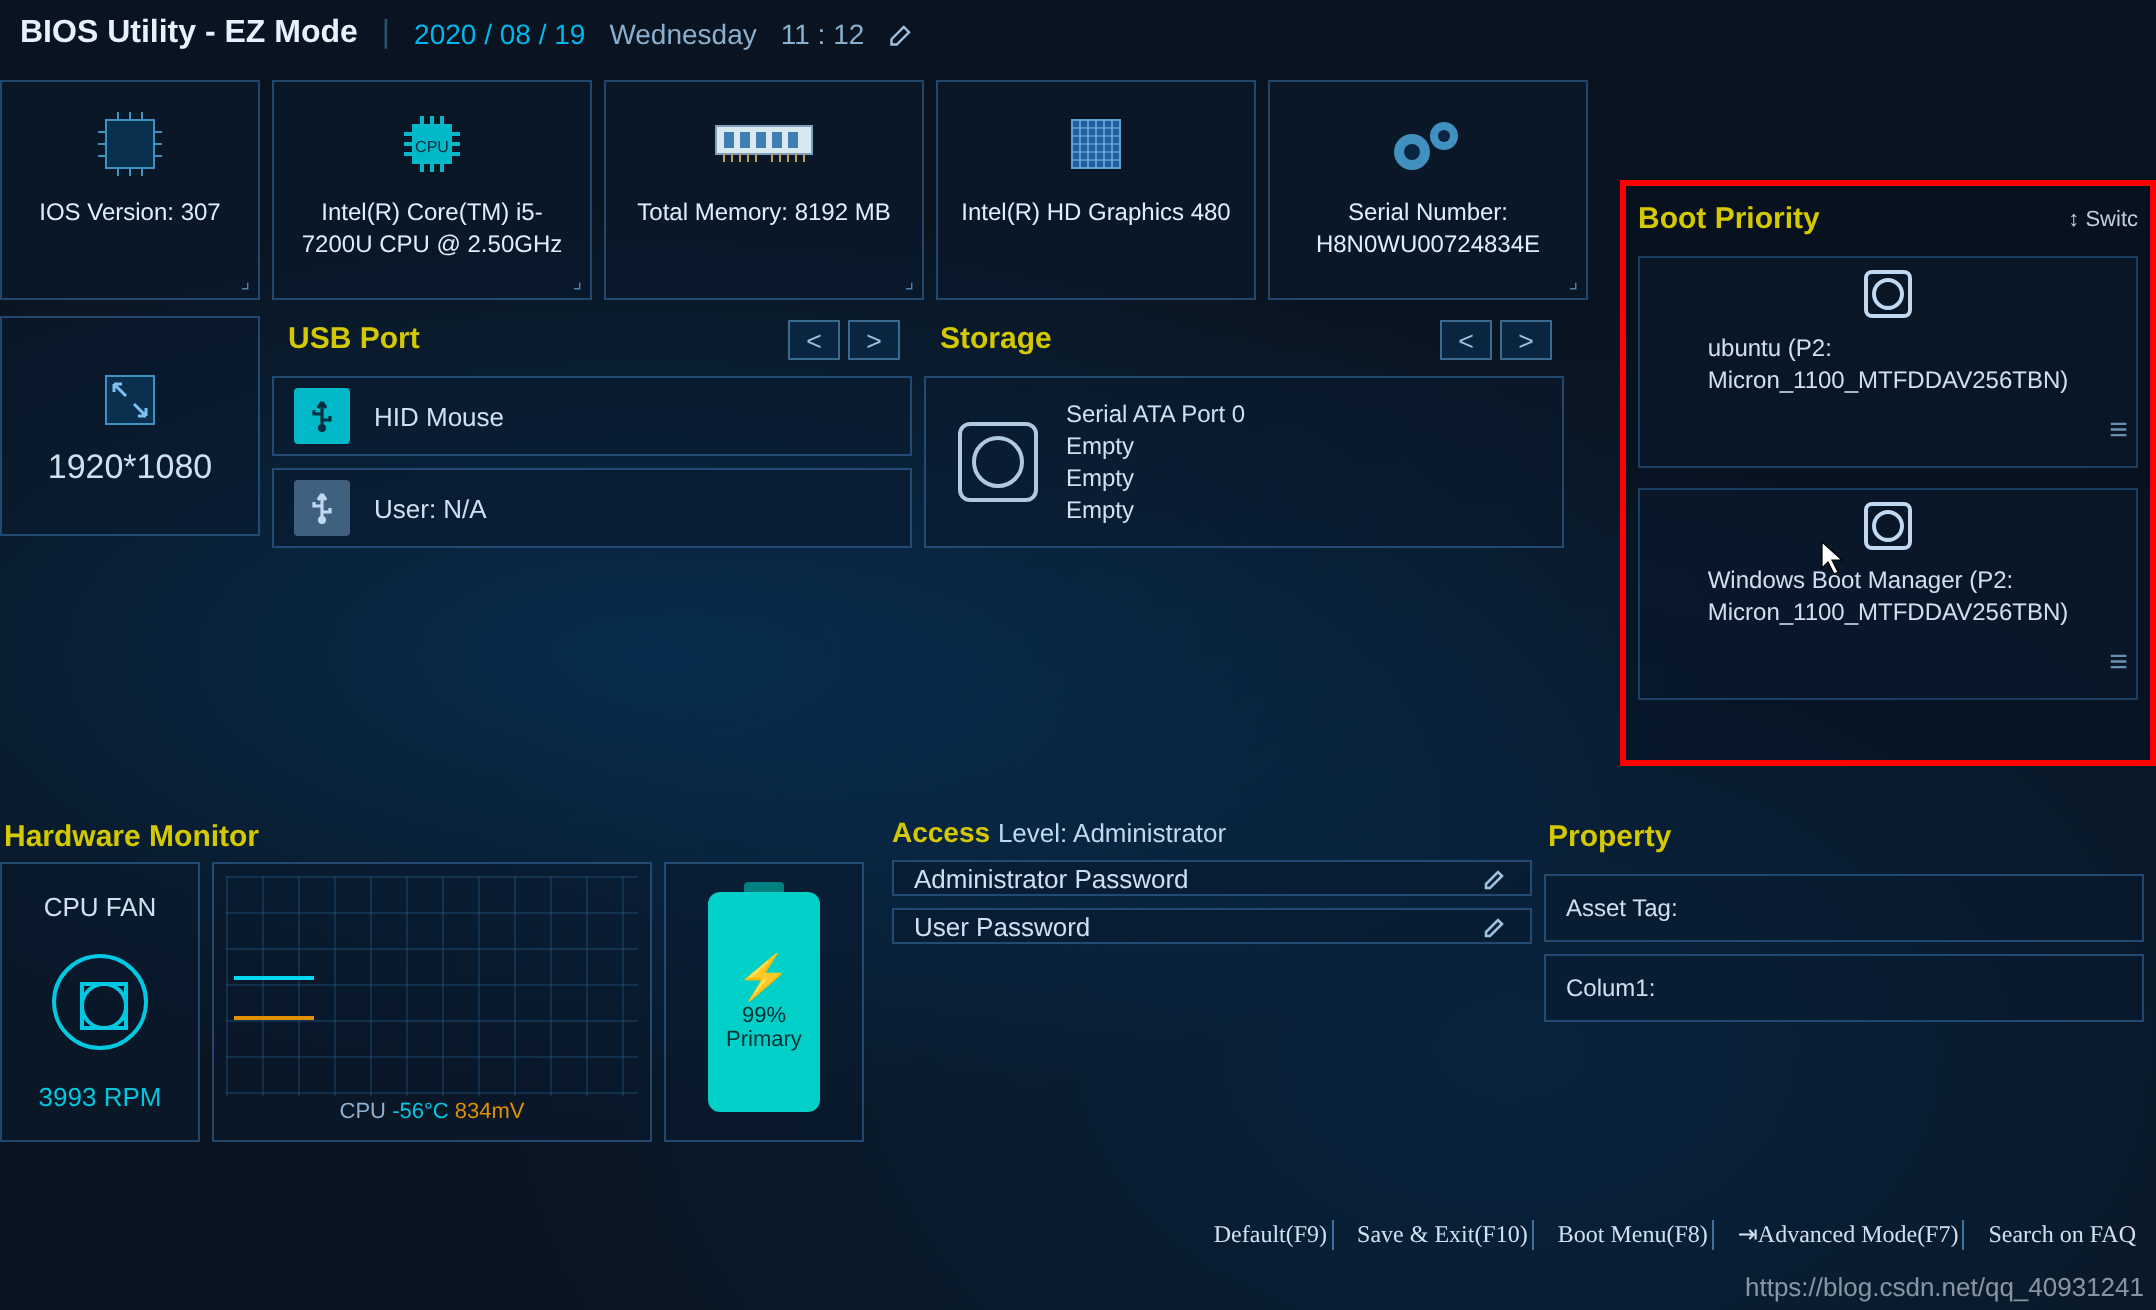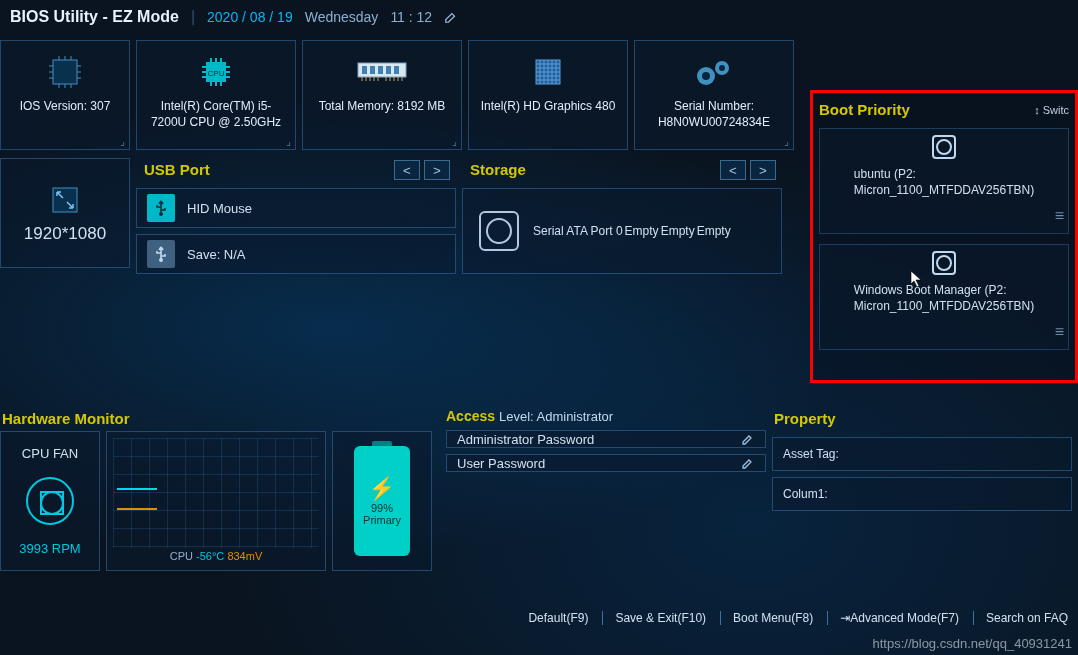--- a/index.html
+++ b/index.html
@@ -74,21 +74,21 @@
   height:40px; display:flex; align-items:center; gap:12px; padding:0 10px;
 }
 .usb-ic { width:28px; height:28px; background:#00b8c8; display:flex; align-items:center; justify-content:center; border-radius:2px; }
 .storage-box {
   background: rgba(10,25,45,0.55);
   border:1px solid rgba(60,120,180,0.5);
   height:86px; display:flex; align-items:center; gap:14px; padding:8px 16px;
 }
 .hdd-ic { width:40px; height:40px; border:2px solid #b0c8e0; border-radius:6px; display:flex; align-items:center; justify-content:center; position:relative;}
 .hdd-ic::after{content:''; width:22px;height:22px;border:2px solid #b0c8e0;border-radius:50%;}
-.storage-lines { display:flex; flex-direction:row; gap:2px; font-size:12px;}
+.storage-lines { display:flex; flex-direction:column; gap:2px; font-size:12px;}
 
 .right-col {
   position:absolute; right:0; top:90px; width:268px;
 }
 .boot-box {
   border:3px solid #ff0000; padding:8px 6px 30px 6px;
   min-height:254px;
   background: rgba(5,15,30,0.4);
 }
 .boot-head { display:flex; justify-content:space-between; align-items:center; }
@@ -138,21 +138,21 @@
 .access-col{padding-top:0;}
 .access-head{color:#d4c800;font-size:14px;font-weight:bold;}
 .access-head .lvl{color:#c0d8f0;font-weight:normal;font-size:13px;}
 .pw-row{background:rgba(10,25,45,0.55);border:1px solid rgba(60,120,180,0.5);height:18px;display:flex;align-items:center;justify-content:space-between;padding:0 10px;margin-top:6px;font-size:13px;}
 
 .prop-col{padding-right:6px;}
 .prop-row{background:rgba(10,25,45,0.55);border:1px solid rgba(60,120,180,0.5);height:34px;display:flex;align-items:center;padding:0 10px;margin-top:6px;font-size:12px;}
 
 .footer{
   position:absolute; bottom:30px; right:10px;
-  display:flex; gap:14px; font-size:12px; color:#d0e0f0;
+  display:flex; gap:2px; font-size:12px; color:#d0e0f0;font-family:Liberation Serif, serif;
 }
 .footer .fi{border-left:1px solid #4070a0;padding-left:12px;cursor:pointer;}
 .footer .fi:first-child{border:none;}
 .watermark{position:absolute;bottom:4px;right:6px;color:rgba(220,230,240,.6);font-size:13px;}
 
 svg{display:block;}
 </style>
 </head>
 <body>
 
@@ -311,21 +311,21 @@
       </span>
       <span>HID Mouse</span>
     </div>
     <div class="usb-row">
       <span class="usb-ic" style="background:#406080">
         <svg width="18" height="18">
             <path d="M9 2 L9 14 M9 2 L7 5 M9 2 L11 5 M9 8 L5 8 L5 6 M9 11 L13 11 L13 9" stroke="#c0d8f0" stroke-width="1.6" fill="none"></path>
             <circle cx="9" cy="15" r="2" fill="#c0d8f0"></circle>
           </svg>
       </span>
-      <span>Save: N/A</span>
+      <span>User: N/A</span>
     </div>
   </div>
   <div class="list-col">
     <div class="sec-head">
       <span class="section-title">Storage</span>
       <span class="pager">
         <button>&lt;</button>
         <button>&gt;</button>
       </span>
     </div>

